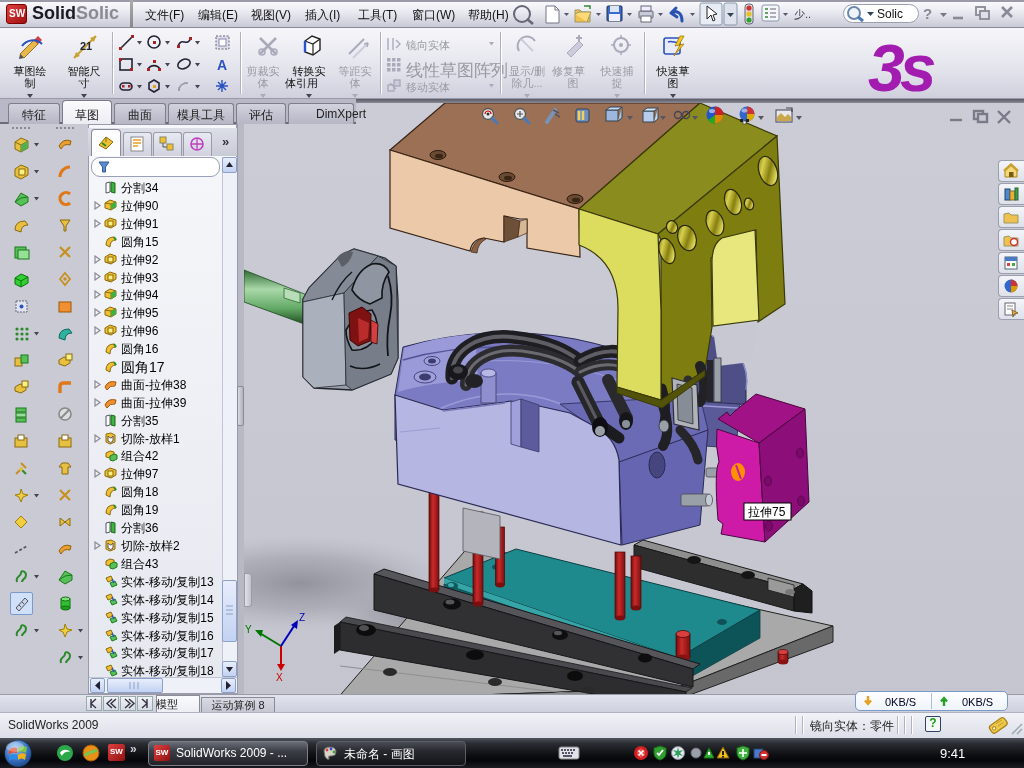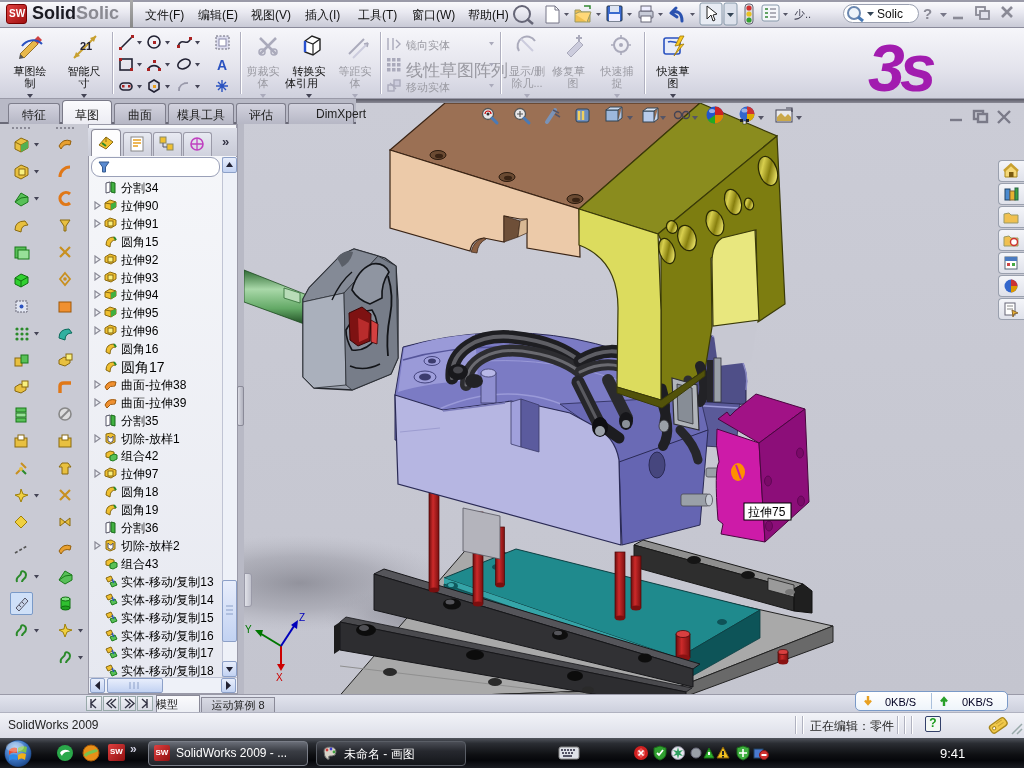--- a/index.html
+++ b/index.html
@@ -1107,21 +1107,21 @@
   </svg>
 <svg class="abs" style="left:938px;top:695px" width="12" height="12">
     <path d="M6,11 L6,4 M3,6.5 L6,3 L9,6.5" stroke="#2aa02a" stroke-width="2.4" fill="none"></path>
   </svg>
 <span class="tx" style="left:885px;top:696px;font-size:11px;color:#002">0KB/S</span>
 <span class="tx" style="left:962px;top:696px;font-size:11px;color:#002">0KB/S</span>
 <div class="abs" style="left:0;top:712px;width:1024px;height:26px;background:linear-gradient(#f2f3f8,#dcdee8);border-top:1px solid #b0b2c0"></div>
 <span class="tx" style="left:8px;top:718px;font-size:12px;color:#222">SolidWorks 2009</span>
 <div class="abs" style="left:795px;top:716px;width:2px;height:18px;background:#fff;border-left:1px solid #b0b2c0"></div>
 <div class="abs" style="left:802px;top:716px;width:2px;height:18px;background:#fff;border-left:1px solid #b0b2c0"></div>
-<span class="tx" style="left:810px;top:718px;font-size:12px;color:#222">正在编辑：零件</span>
+<span class="tx" style="left:810px;top:718px;font-size:12px;color:#222">镜向实体：零件</span>
 <div class="abs" style="left:897px;top:716px;width:2px;height:18px;background:#fff;border-left:1px solid #b0b2c0"></div>
 <div class="abs" style="left:904px;top:716px;width:2px;height:18px;background:#fff;border-left:1px solid #b0b2c0"></div>
 <div class="abs" style="left:911px;top:716px;width:2px;height:18px;background:#fff;border-left:1px solid #b0b2c0"></div>
 <div class="abs" style="left:925px;top:716px;width:16px;height:16px;background:#f4f8f4;border:1.5px solid #33406a;border-radius:2px"></div>
 <div class="abs" style="left:925px;top:716px;width:16px;text-align:center;font-size:12px;font-weight:bold;color:#1a9a1a">?</div>
 <svg class="abs" style="left:986px;top:714px" width="24" height="22" viewBox="0 0 24 22">
     <g transform="rotate(-35 12 11)">
       <rect x="3" y="7" width="18" height="9" rx="3" fill="#f0c84a" stroke="#a8861a" stroke-width="1.3"></rect>
       <circle cx="7" cy="11.5" r="1.6" fill="#fff" stroke="#a8861a"></circle>
       <path d="M11,9 L18,9 M11,12 L18,12" stroke="#c8a030" stroke-width="1"></path>

